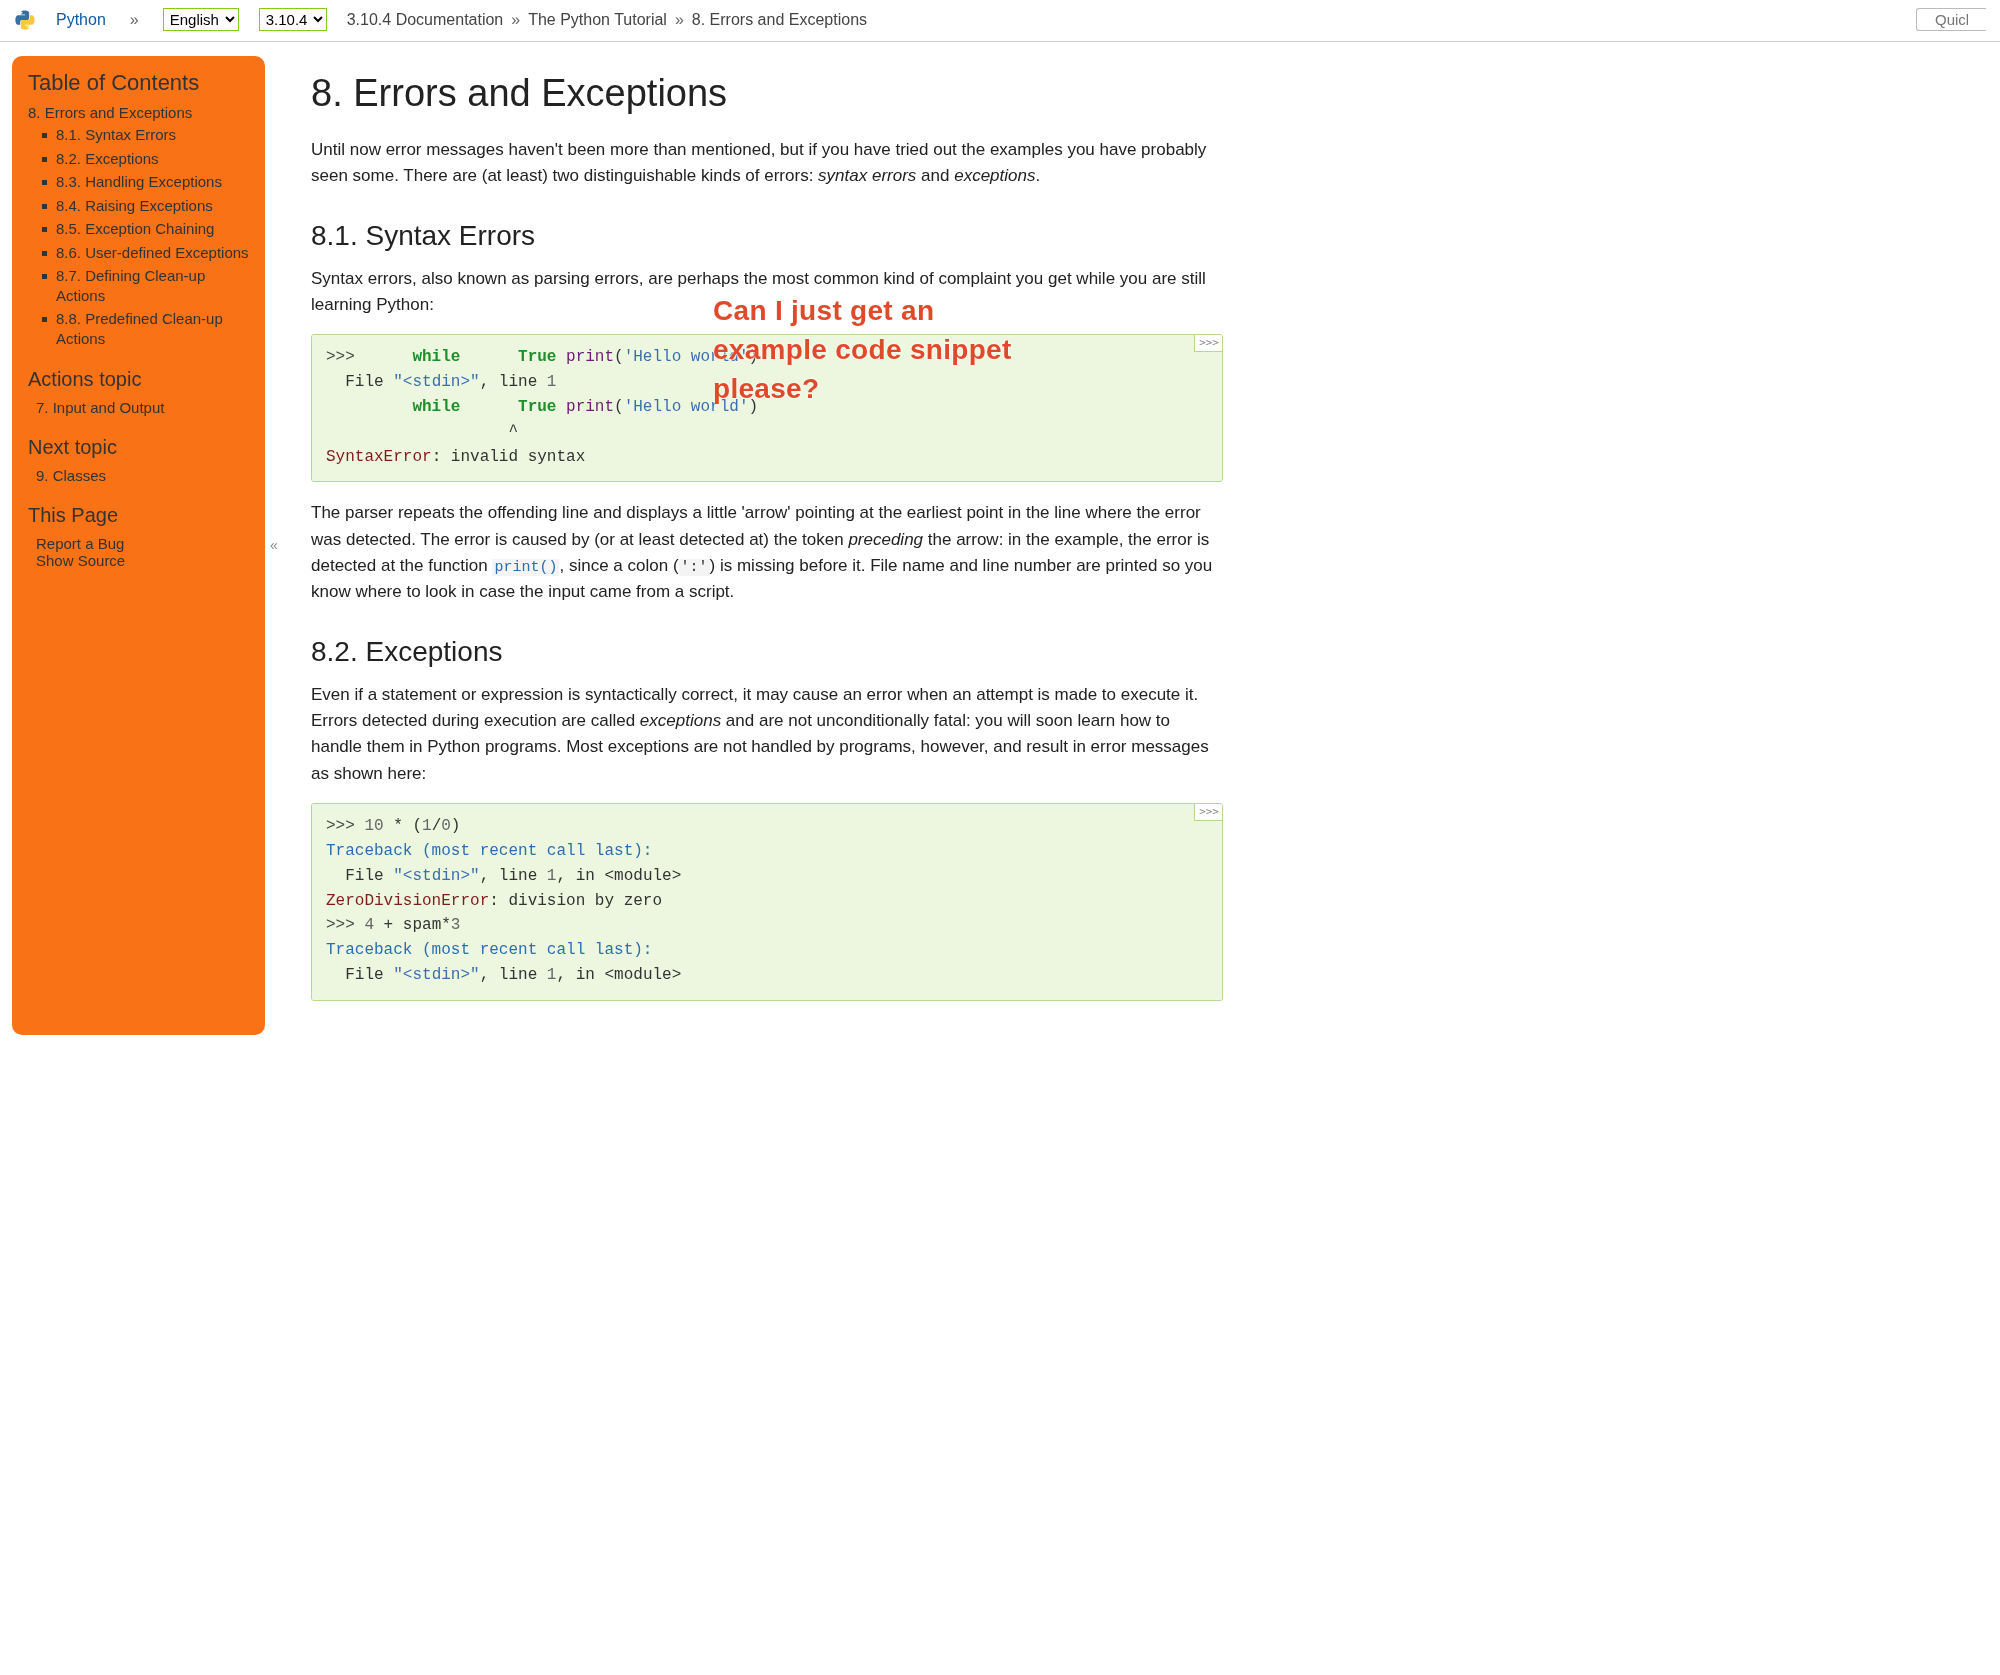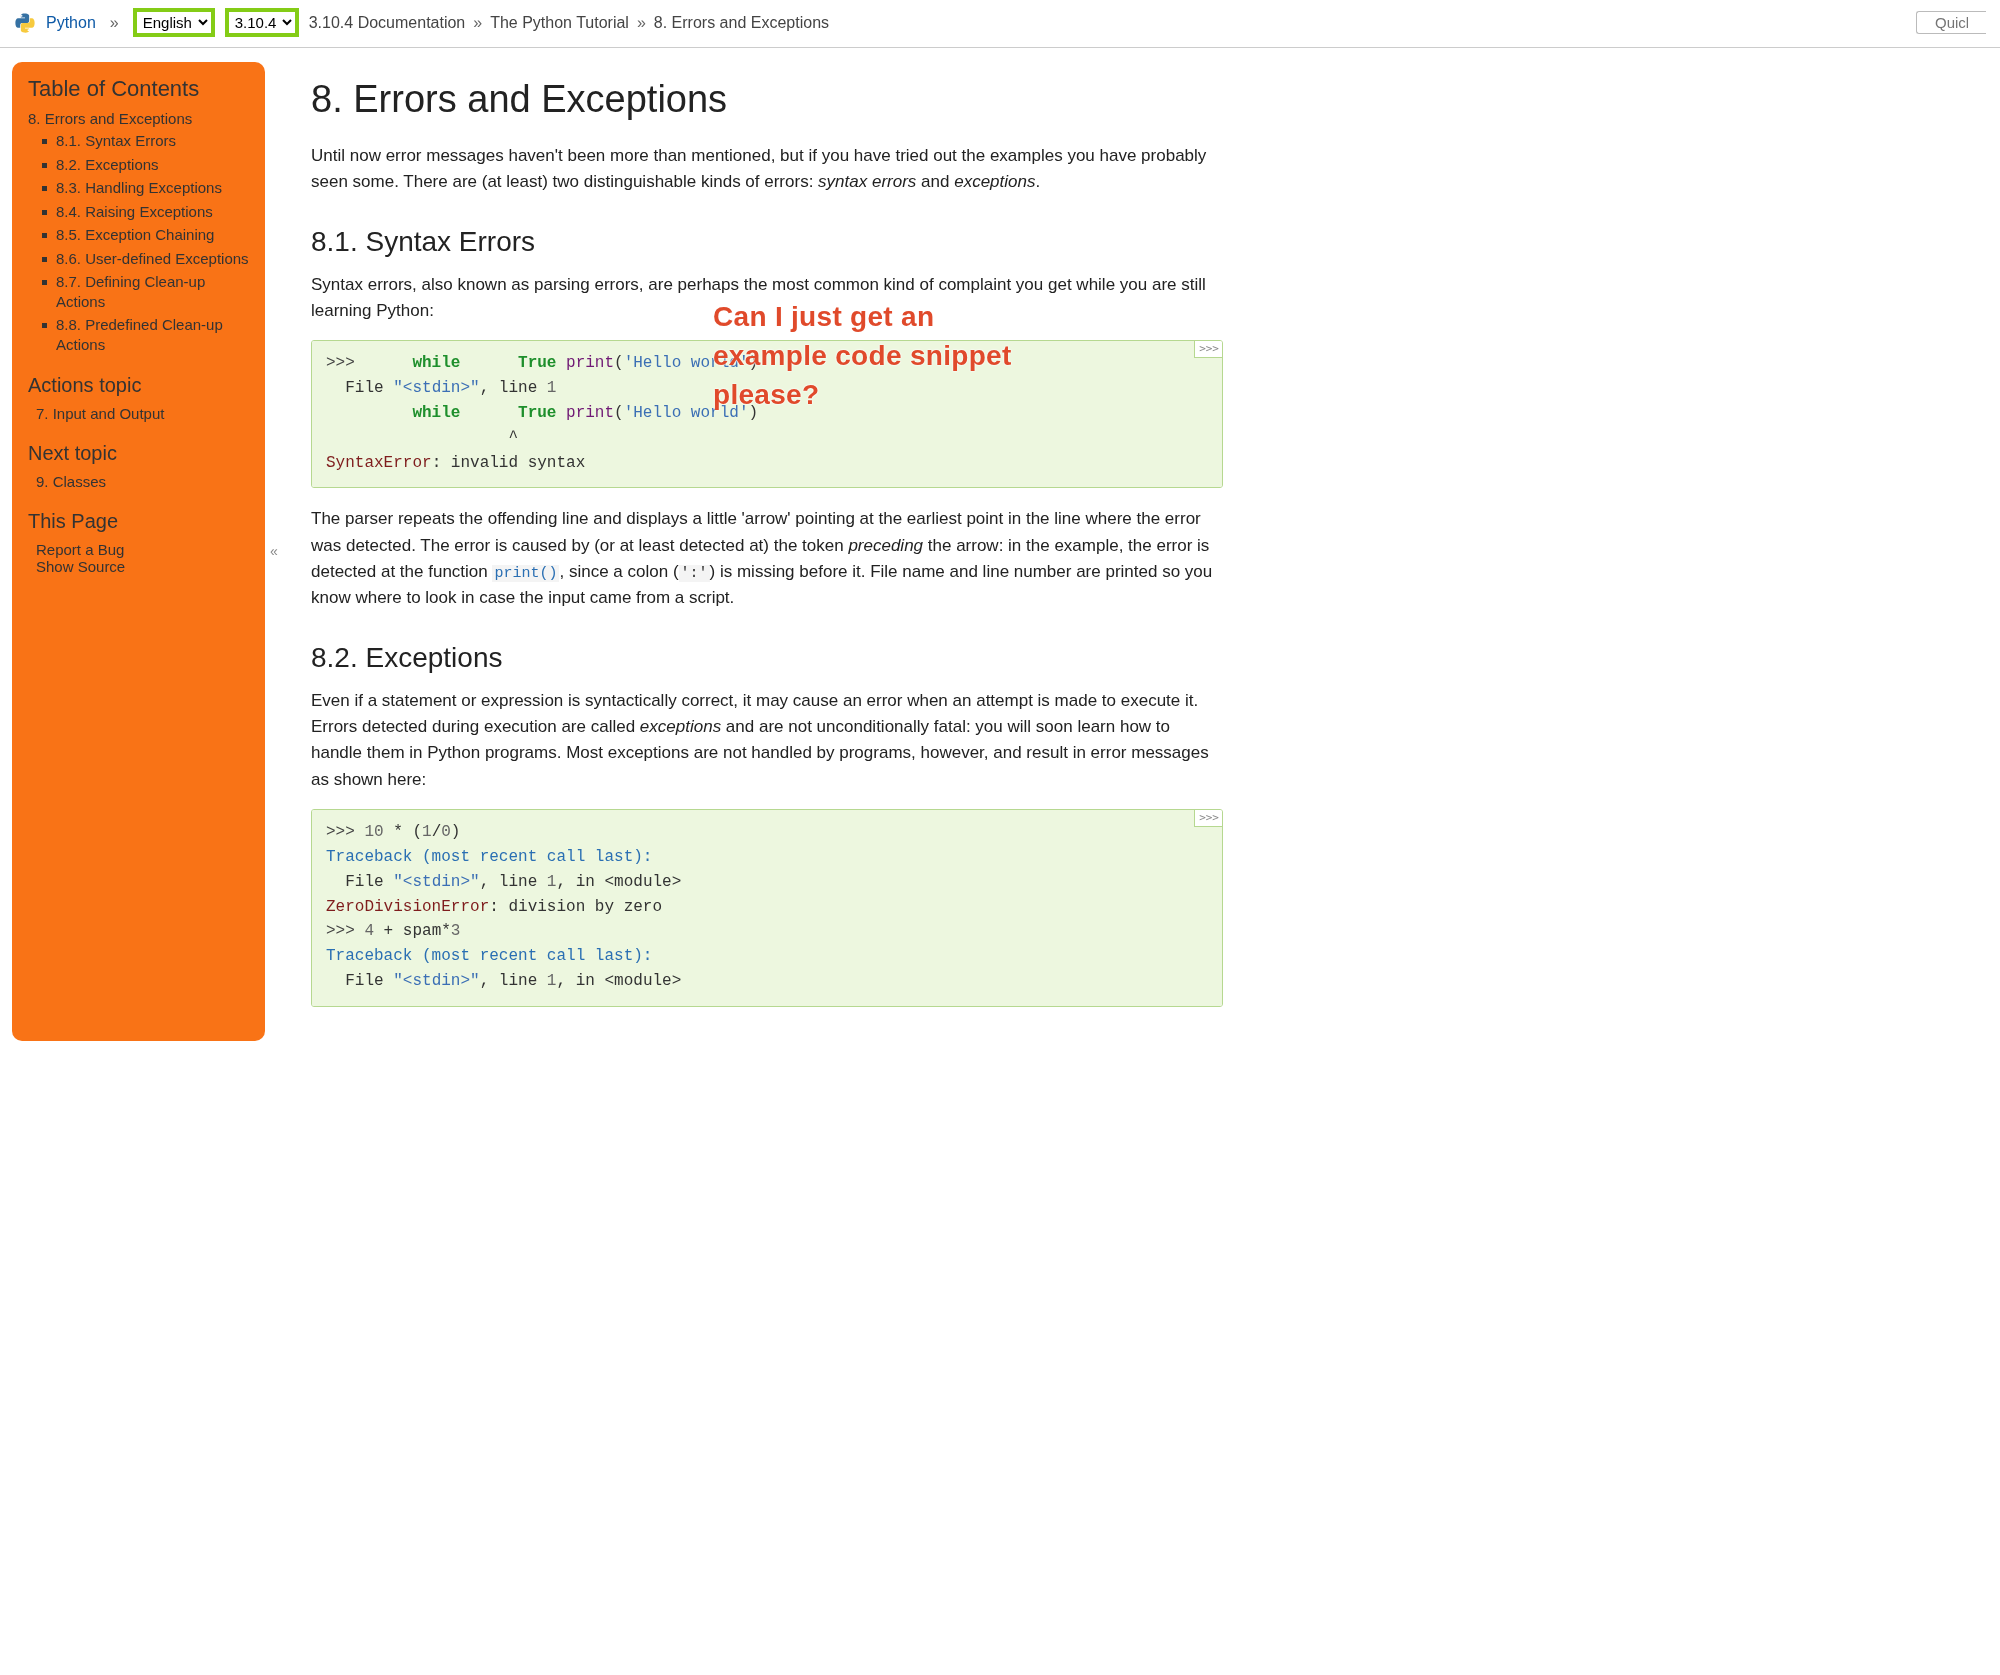--- a/index.html
+++ b/index.html
@@ -10,35 +10,35 @@
     color: #222;
     background: #fff;
   }
 
   
   .topbar {
     display: flex;
     align-items: center;
     padding: 8px 14px 10px 14px;
     border-bottom: 1px solid #ccc;
-    gap: 10px;
+    gap: 20px;
     font-size: 16px;
     white-space: nowrap;
     overflow: hidden;
   }
   .topbar .logo {
     width: 22px; height: 22px;
     display:inline-block;
   }
   .topbar a { color: #0e5aa7; text-decoration: none; }
   .topbar .crumb-sep { color: #666; margin: 0 4px; }
   .topbar select {
     font-size: 15px;
     padding: 1px 2px;
-    border: 4px solid #84cc16;
+    border: 1px solid #84cc16;
     background: #fff;
   }
   .topbar .breadcrumb { color: #444; display:flex; align-items:center; gap:4px; flex: 1 1 auto; overflow:hidden;}
   .topbar .breadcrumb a { color: #444; }
   .topbar .search {
     border: 1px solid #bbb;
     border-right: none;
     padding: 2px 18px;
     color: #999;
     font-size: 15px;

